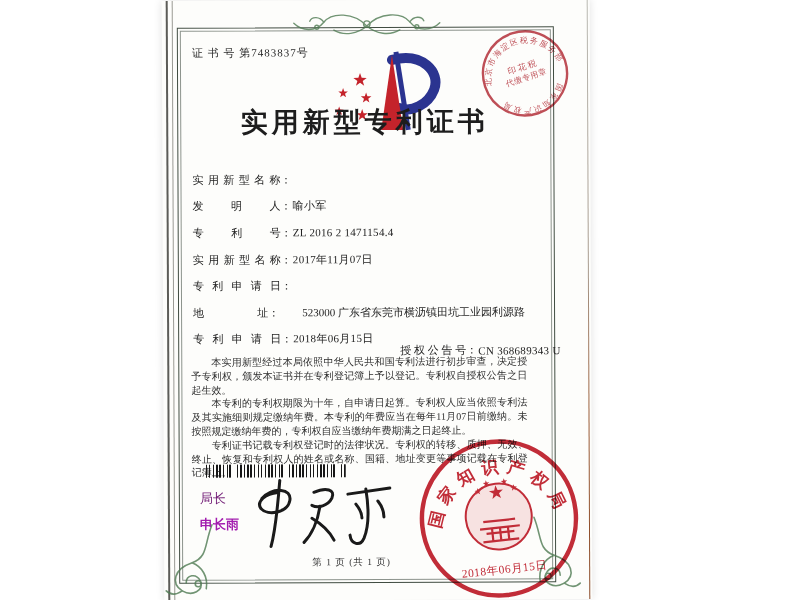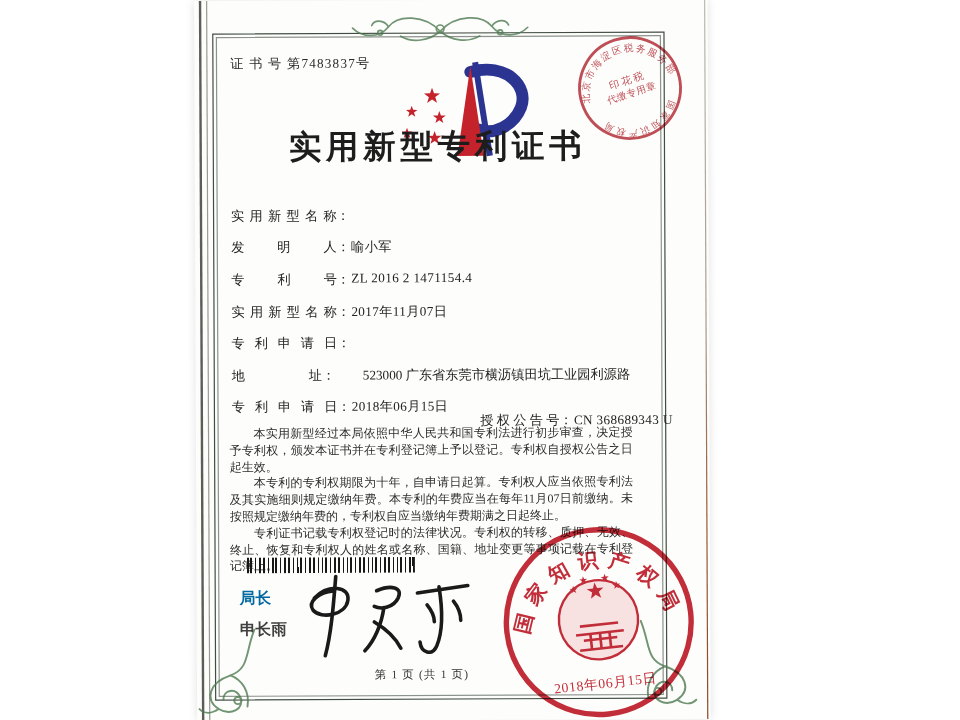--- a/index.html
+++ b/index.html
@@ -48,22 +48,22 @@
   }
   .paras p{margin:0;text-indent:2em;}
   .barcode{
     position:absolute;left:42px;top:464px;width:140px;height:13px;
     background:
       repeating-linear-gradient(90deg,
         #171717 0 1.4px,transparent 1.4px 2.8px,
         #171717 2.8px 4.6px,transparent 4.6px 7px,
         #171717 7px 7.8px,transparent 7.8px 10.4px);
   }
-  .signer-title{position:absolute;left:36px;top:489px;font-size:13px;font-weight:700;color:#0369a1;}
-  .signer-name{position:absolute;left:36px;top:515px;font-size:13px;font-weight:600;color:#404040;}
+  .signer-title{position:absolute;left:36px;top:489px;font-size:13px;font-weight:400;color:#701a75;}
+  .signer-name{position:absolute;left:36px;top:515px;font-size:13px;font-weight:600;color:#a21caf;}
   .signature{position:absolute;left:82px;top:472px;}
   .footer{
     position:absolute;left:15px;top:556px;width:345px;text-align:center;
     font-size:9.5px;letter-spacing:1px;color:#333;
   }
   .big-seal{position:absolute;left:249px;top:433px;mix-blend-mode:multiply;opacity:.95;}
   .small-seal{position:absolute;left:311px;top:22px;mix-blend-mode:multiply;opacity:.85;}
   .garland{position:absolute;left:108px;top:4px;}
   .flourish-bl{position:absolute;left:-2px;top:520px;}
   .flourish-br{position:absolute;left:360px;top:516px;}

